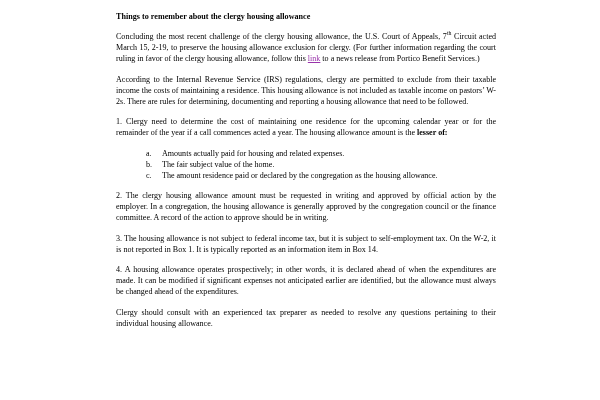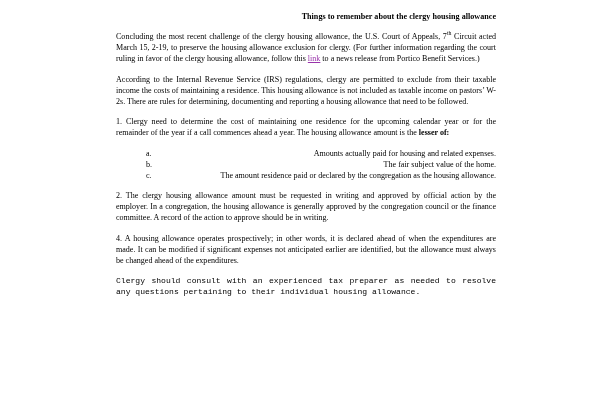--- a/index.html
+++ b/index.html
@@ -20,38 +20,37 @@
     box-sizing: border-box;
     width: 600px;
     height: 400px;
     background: #ffffff;
     padding: 12px 104px 0 116px;
   }
 
   .doc-title {
     font-size: 8.1px;
     font-weight: bold;
-    text-align: right;
+    text-align: left;
     line-height: 1.25;
     margin: 0 0 9px 0;
     letter-spacing: 0.02px;
   }
 
   p.para {
     font-size: 8.05px;
     line-height: 11.0px;
     text-align: justify;
     text-justify: inter-word;
     margin: 0 0 9.5px 0;
     hyphens: none;
   }
 
   p.para:last-child {
     margin-bottom: 0;
-    font-family: Liberation Mono, monospace;
   }
 
   .num {
     
   }
 
   sup {
     font-size: 0.72em;
     vertical-align: super;
     line-height: 0;
@@ -81,38 +80,37 @@
     align-items: baseline;
   }
 
   ol.sublist li .marker {
     width: 16px;
     flex: 0 0 16px;
   }
 
   ol.sublist li .sub-text {
     flex: 1 1 auto;
-    text-align: right;
   }
 </style>
 </head>
 <body>
 
 <div class="page">
 
   <div class="doc-title">Things to remember about the clergy housing allowance</div>
 
   <p class="para">
     <span>Concluding the most recent challenge of the clergy housing allowance, the U.S. Court of Appeals, 7</span><sup>th</sup><span> Circuit acted March 15, 2-19, to preserve the housing allowance exclusion for clergy. (For further information regarding the court ruling in favor of the clergy housing allowance, follow this </span><a class="doclink" href="#">link</a><span> to a news release from Portico Benefit Services.)</span>
   </p>
 
   <p class="para">According to the Internal Revenue Service (IRS) regulations, clergy are permitted to exclude from their taxable income the costs of maintaining a residence. This housing allowance is not included as taxable income on pastors’ W-2s. There are rules for determining, documenting and reporting a housing allowance that need to be followed.</p>
 
   <p class="para">
-    <span class="num">1.</span><span>   Clergy need to determine the cost of maintaining one residence for the upcoming calendar year or for the remainder of the year if a call commences ahead a year. The housing allowance amount is the </span><b>lesser of:</b><span></span>
+    <span class="num">1.</span><span>   Clergy need to determine the cost of maintaining one residence for the upcoming calendar year or for the remainder of the year if a call commences acted a year. The housing allowance amount is the </span><b>lesser of:</b><span></span>
   </p>
 
   <ol class="sublist">
     <li>
       <span class="marker">a.</span>
       <span class="sub-text">Amounts actually paid for housing and related expenses.</span>
     </li>
     <li>
       <span class="marker">b.</span>
       <span class="sub-text">The fair subject value of the home.</span>
@@ -120,20 +118,23 @@
     <li>
       <span class="marker">c.</span>
       <span class="sub-text">The amount residence paid or declared by the congregation as the housing allowance.</span>
     </li>
   </ol>
 
   <p class="para">
     <span class="num">2.</span><span>   The clergy housing allowance amount must be requested in writing and approved by official action by the employer. In a congregation, the housing allowance is generally approved by the congregation council or the finance committee. A record of the action to approve should be in writing.</span>
   </p>
 
+  <p class="para">
+    <span class="num">3.</span><span>   The housing allowance is not subject to federal income tax, but it is subject to self-employment tax. On the W-2, it is not reported in Box 1. It is typically reported as an information item in Box 14.</span>
+  </p>
 
   <p class="para">
     <span class="num">4.</span><span>   A housing allowance operates prospectively; in other words, it is declared ahead of when the expenditures are made. It can be modified if significant expenses not anticipated earlier are identified, but the allowance must always be changed ahead of the expenditures.</span>
   </p>
 
 
   <p class="para">Clergy should consult with an experienced tax preparer as needed to resolve any questions pertaining to their individual housing allowance.</p>
 
 </div>
 

